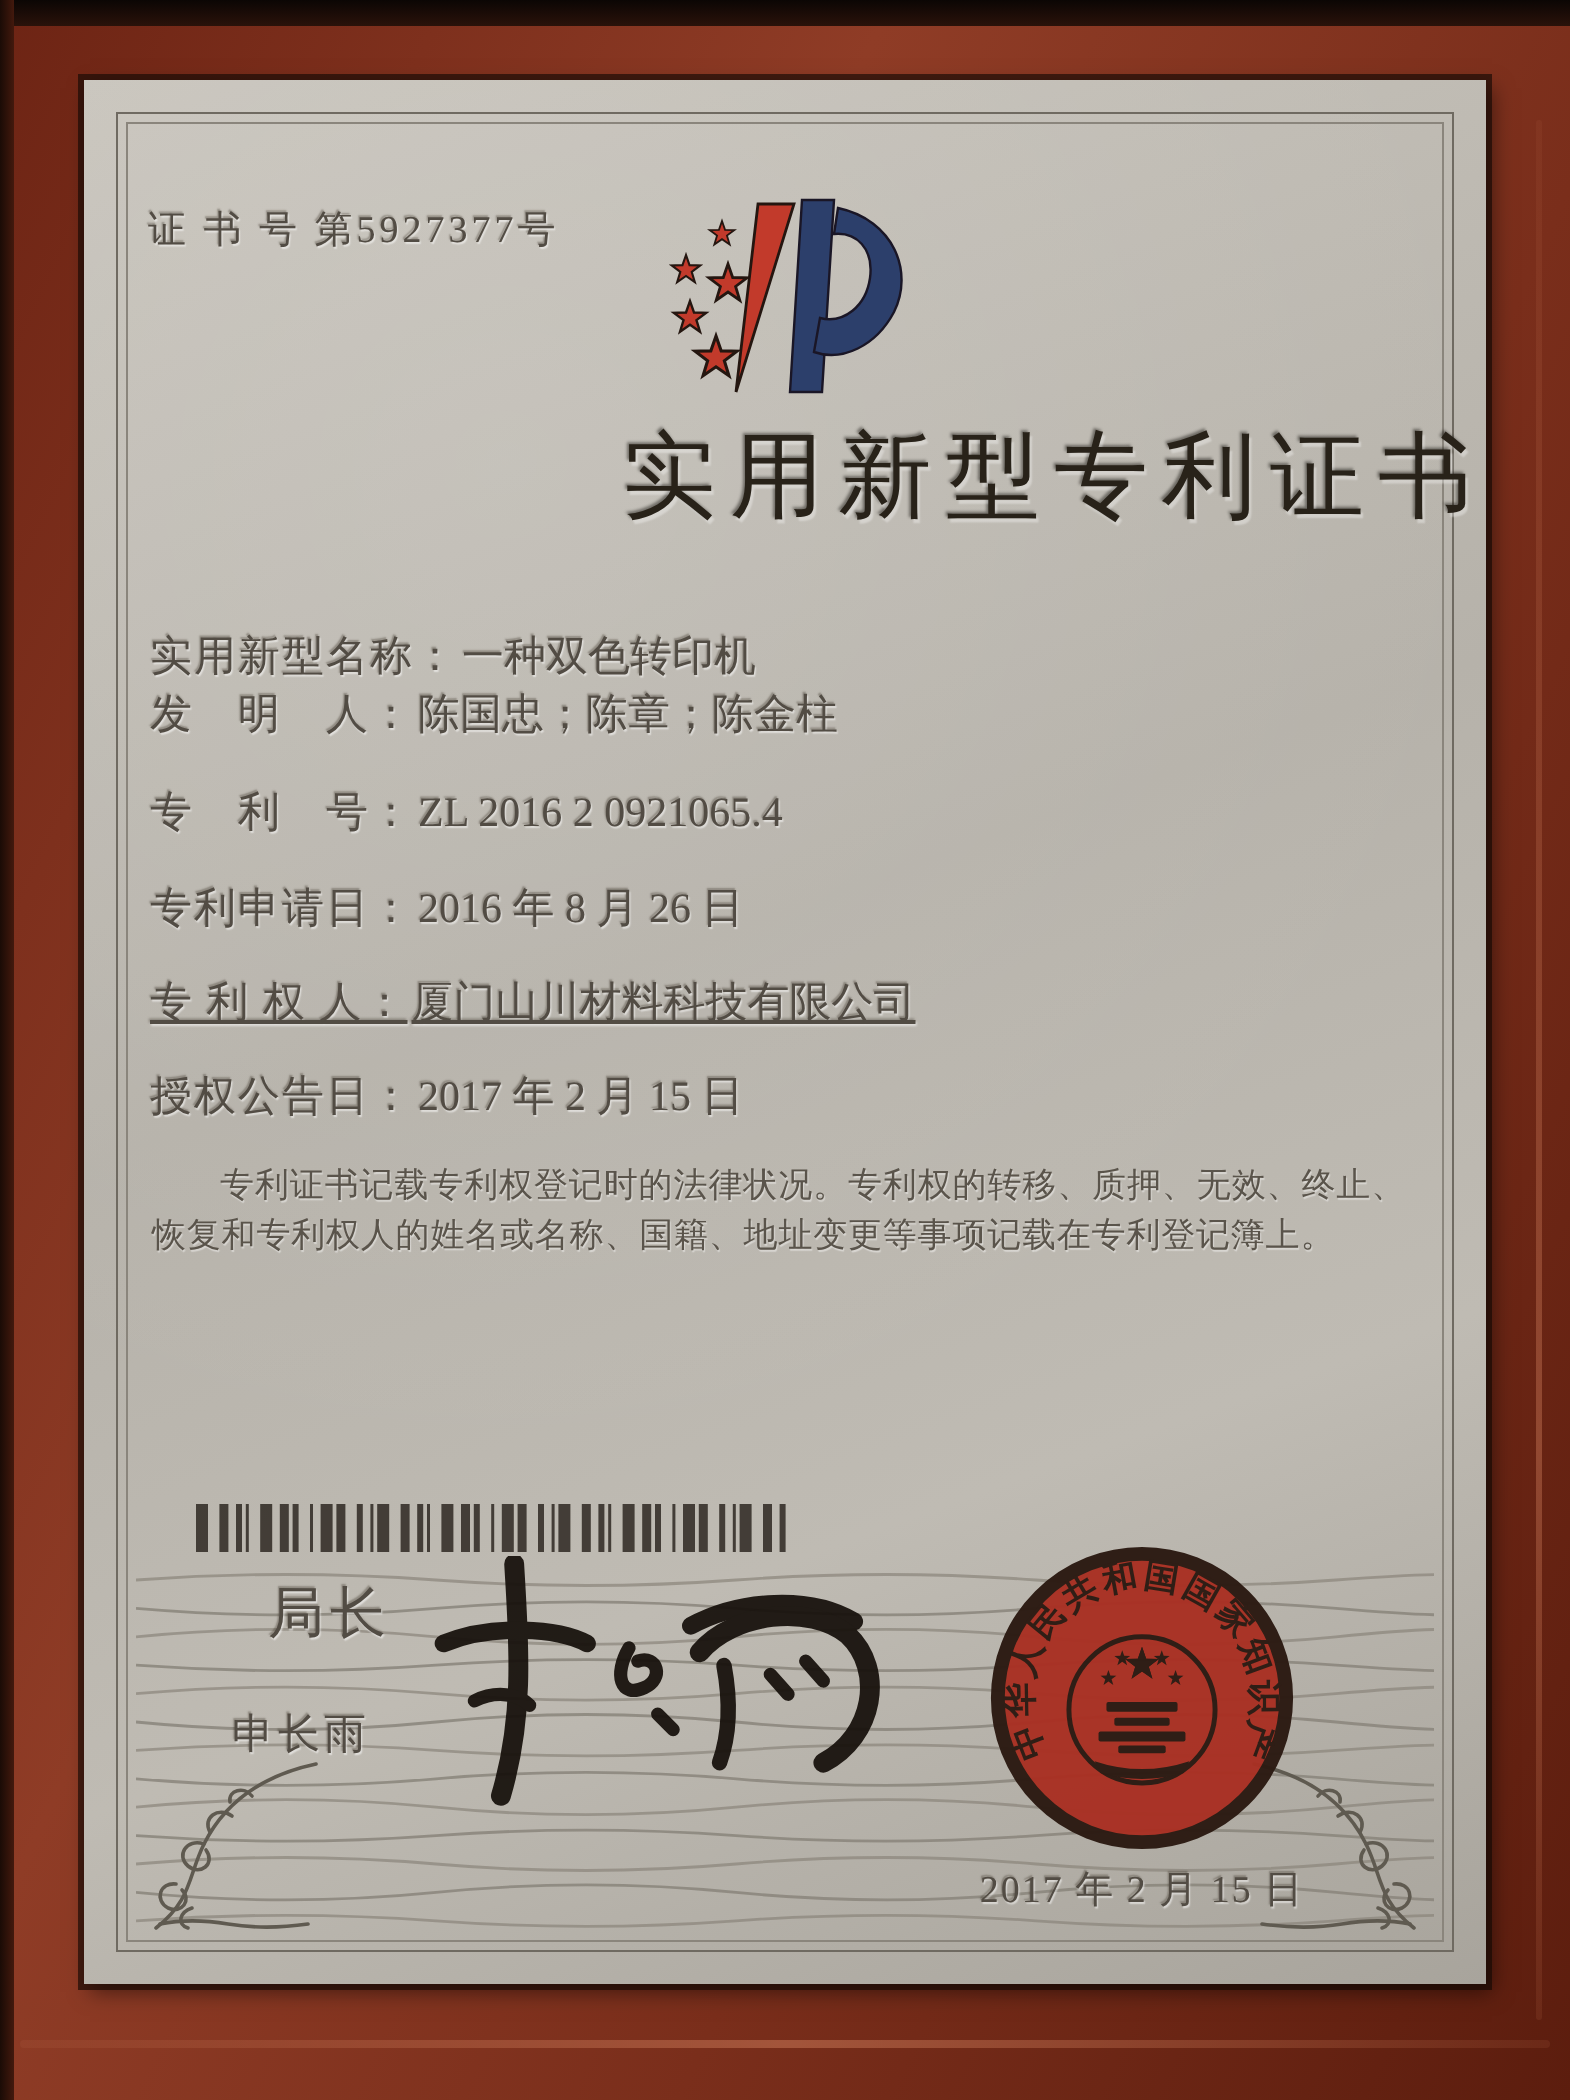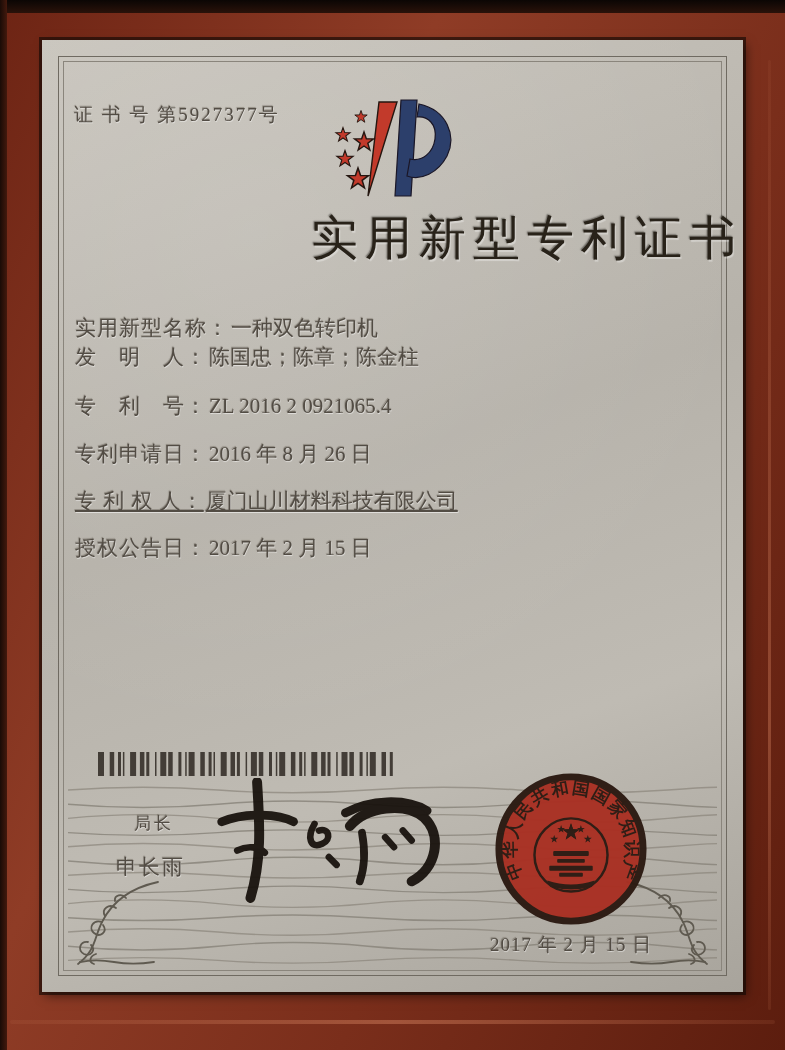--- a/index.html
+++ b/index.html
@@ -52,21 +52,21 @@
   .paragraphs p{margin:0;text-indent:2em;letter-spacing:.4px;}
 
   .barcode{position:absolute;left:56px;top:712px;width:300px;height:24px;opacity:.85;}
 
   .waves{position:absolute;left:26px;right:26px;top:742px;height:188px;overflow:hidden;}
   .waves svg{display:block;}
   .flourish{position:absolute;width:96px;height:96px;bottom:20px;z-index:5;}
   .flourish.left{left:24px;}
   .flourish.right{right:24px;transform:scaleX(-1);}
 
-  .sig-title{position:absolute;left:92px;top:772px;font-size:17px;letter-spacing:3px;z-index:6;}
+  .sig-title{position:absolute;left:92px;top:748px;font-size:28px;letter-spacing:3px;z-index:6;}
   .sig-name{position:absolute;left:74px;top:813px;font-size:21px;letter-spacing:2px;z-index:6;}
   .signature{position:absolute;left:140px;top:738px;width:265px;height:125px;z-index:7;}
 
   .seal{position:absolute;left:450px;top:730px;width:158px;height:158px;z-index:7;opacity:.97;}
   .issue-date{position:absolute;left:440px;top:892px;width:178px;text-align:center;
     font-size:19px;letter-spacing:1px;z-index:8;}
 </style>
 </head>
 <body>
 
@@ -111,20 +111,21 @@
       </div>
       <div class="field-row fr4 emboss">
         <span class="lbl">专 利 权 人：</span><span class="val">厦门山川材料科技有限公司</span>
       </div>
       <div class="field-row fr5 emboss">
         <span class="lbl">授权公告日：</span><span class="val">2017 年 2 月 15 日</span>
       </div>
     </div>
 
     <div class="paragraphs">
+      <p>专利证书记载专利权登记时的法律状况。专利权的转移、质押、无效、终止、恢复和专利权人的姓名或名称、国籍、地址变更等事项记载在专利登记簿上。</p>
     </div>
 
     <svg class="barcode" id="barcode" viewBox="0 0 300 24" preserveAspectRatio="none" aria-hidden="true">
         <rect x="0" y="0" width="6" height="24" fill="#2e2822"></rect>
         <rect x="11.7" y="0" width="4.5" height="24" fill="#2e2822"></rect>
         <rect x="20" y="0" width="3" height="24" fill="#2e2822"></rect>
         <rect x="24.9" y="0" width="1.5" height="24" fill="#2e2822"></rect>
         <rect x="32.099999999999994" y="0" width="6" height="24" fill="#2e2822"></rect>
         <rect x="41.89999999999999" y="0" width="4.5" height="24" fill="#2e2822"></rect>
         <rect x="48.29999999999999" y="0" width="3" height="24" fill="#2e2822"></rect>

